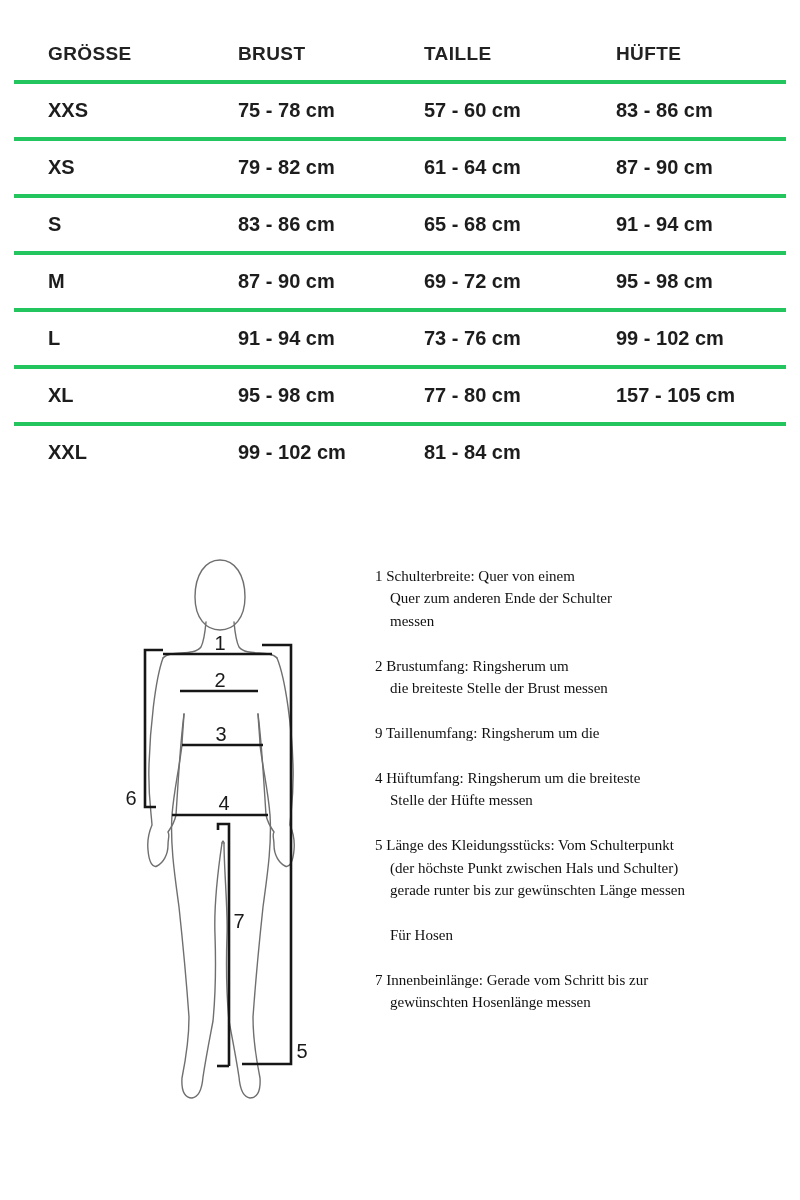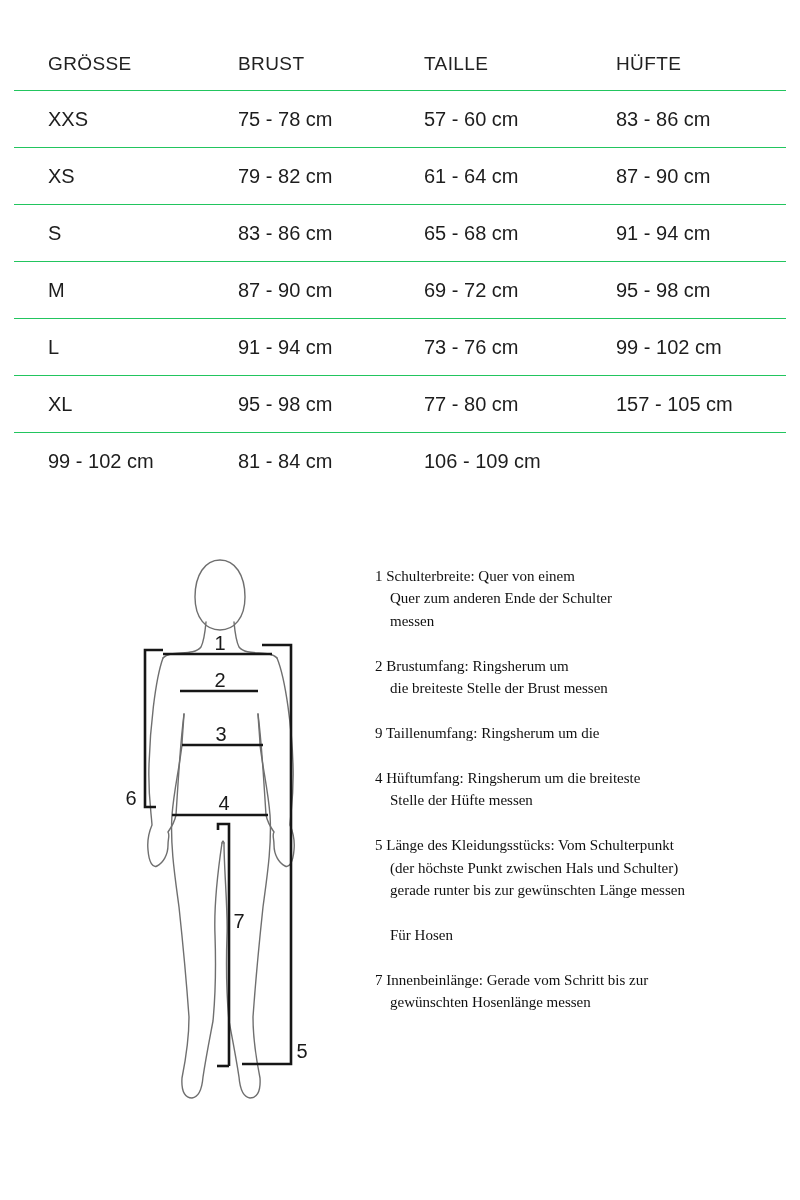--- a/index.html
+++ b/index.html
@@ -3,27 +3,27 @@
 <meta charset="utf-8">
 <style>
   html,body{margin:0;padding:0;}
   body{
     width:800px;height:1200px;background:#ffffff;position:relative;
     font-family:"Liberation Sans","DejaVu Sans",sans-serif;
     -webkit-font-smoothing:antialiased;overflow:hidden;
   }
 
   
-  .size-table{position:absolute;left:14px;top:38px;width:772px;color:#1d1d1d;}
+  .size-table{position:absolute;left:14px;top:28px;width:772px;color:#1d1d1d;font-weight:bold;}
   .thead,.trow{
     display:grid;grid-template-columns:190px 186px 192px 1fr;
     align-items:center;padding-left:34px;box-sizing:border-box;
   }
   .thead{height:52px;font-size:19px;font-stretch:condensed;letter-spacing:.4px;color:#222;}
-  .trow{height:57px;border-top:1px solid #22c55e;font-size:20px;font-stretch:condensed;}
+  .trow{height:57px;border-top:4px solid #22c55e;font-size:20px;font-stretch:condensed;}
   .cell{white-space:nowrap;}
 
   
   .figure{position:absolute;left:105px;top:545px;width:230px;height:560px;}
   .figure svg{display:block;width:230px;height:560px;}
   .outline path{fill:none;stroke:#6f6f6f;stroke-width:1.4;stroke-linecap:round;stroke-linejoin:round;}
   .measure path{fill:none;stroke:#161616;stroke-width:2.6;stroke-linecap:butt;stroke-linejoin:miter;}
   .marker-label{fill:#1a1a1a;font-size:20px;font-family:"Liberation Sans","DejaVu Sans",sans-serif;text-anchor:middle;}
 
   
@@ -74,23 +74,23 @@
     <span class="cell">73 - 76 cm</span>
     <span class="cell">99 - 102 cm</span>
   </div>
   <div class="trow">
     <span class="cell">XL</span>
     <span class="cell">95 - 98 cm</span>
     <span class="cell">77 - 80 cm</span>
     <span class="cell">157 - 105 cm</span>
   </div>
   <div class="trow">
+    <span class="cell">XXL</span>
     <span class="cell">99 - 102 cm</span>
     <span class="cell">81 - 84 cm</span>
-    <span class="cell">106 - 109 cm</span>
   </div>
 </div>
 
 <div class="figure">
   <svg viewBox="0 0 230 560">
 
     <g class="outline">
 
       <path d="M115,15 C130,15 140,30 140,52 C140,73 129,85 115,85 C101,85 90,73 90,52 C90,30 100,15 115,15 Z"></path>
 

